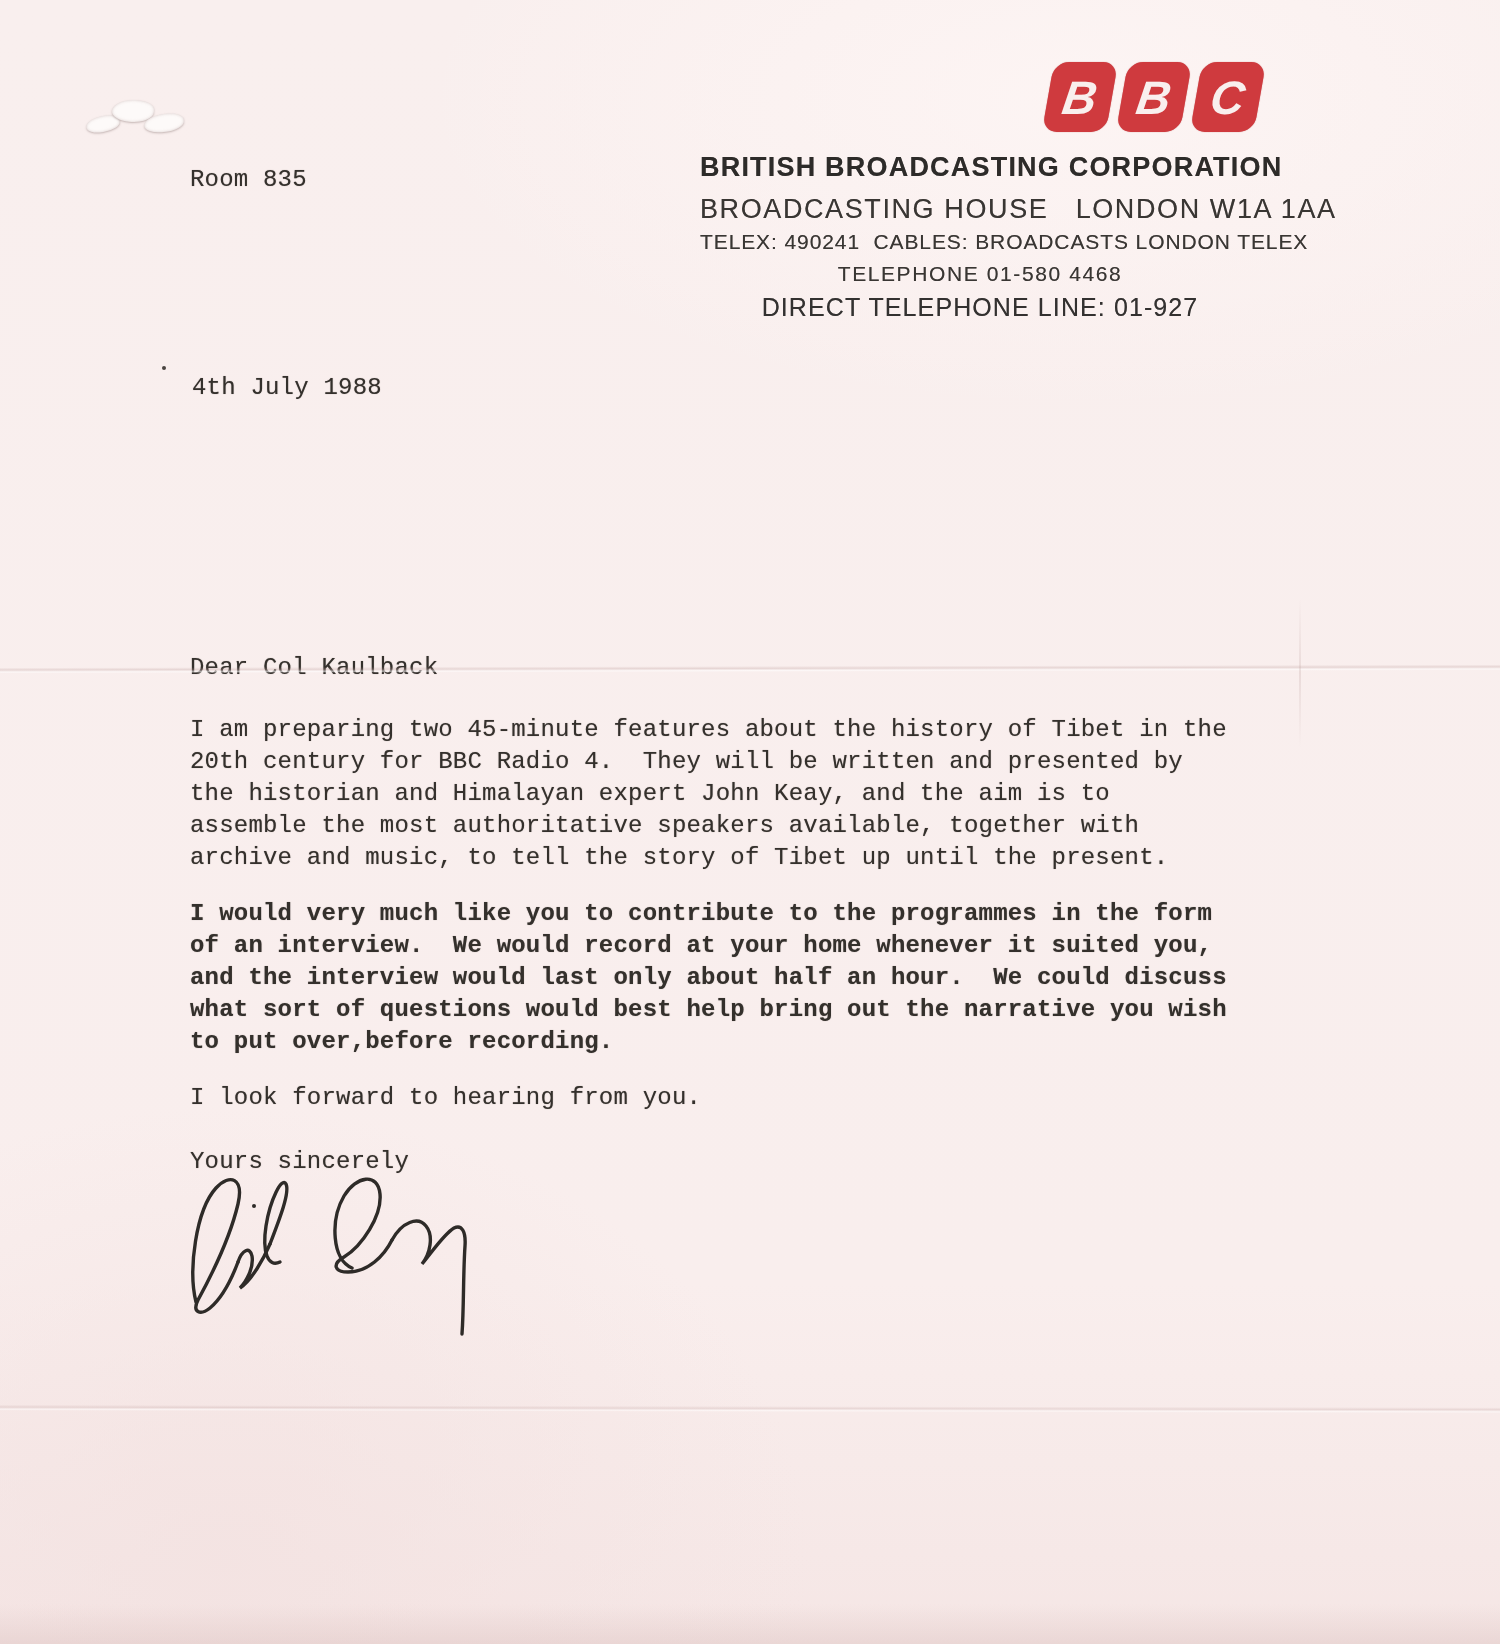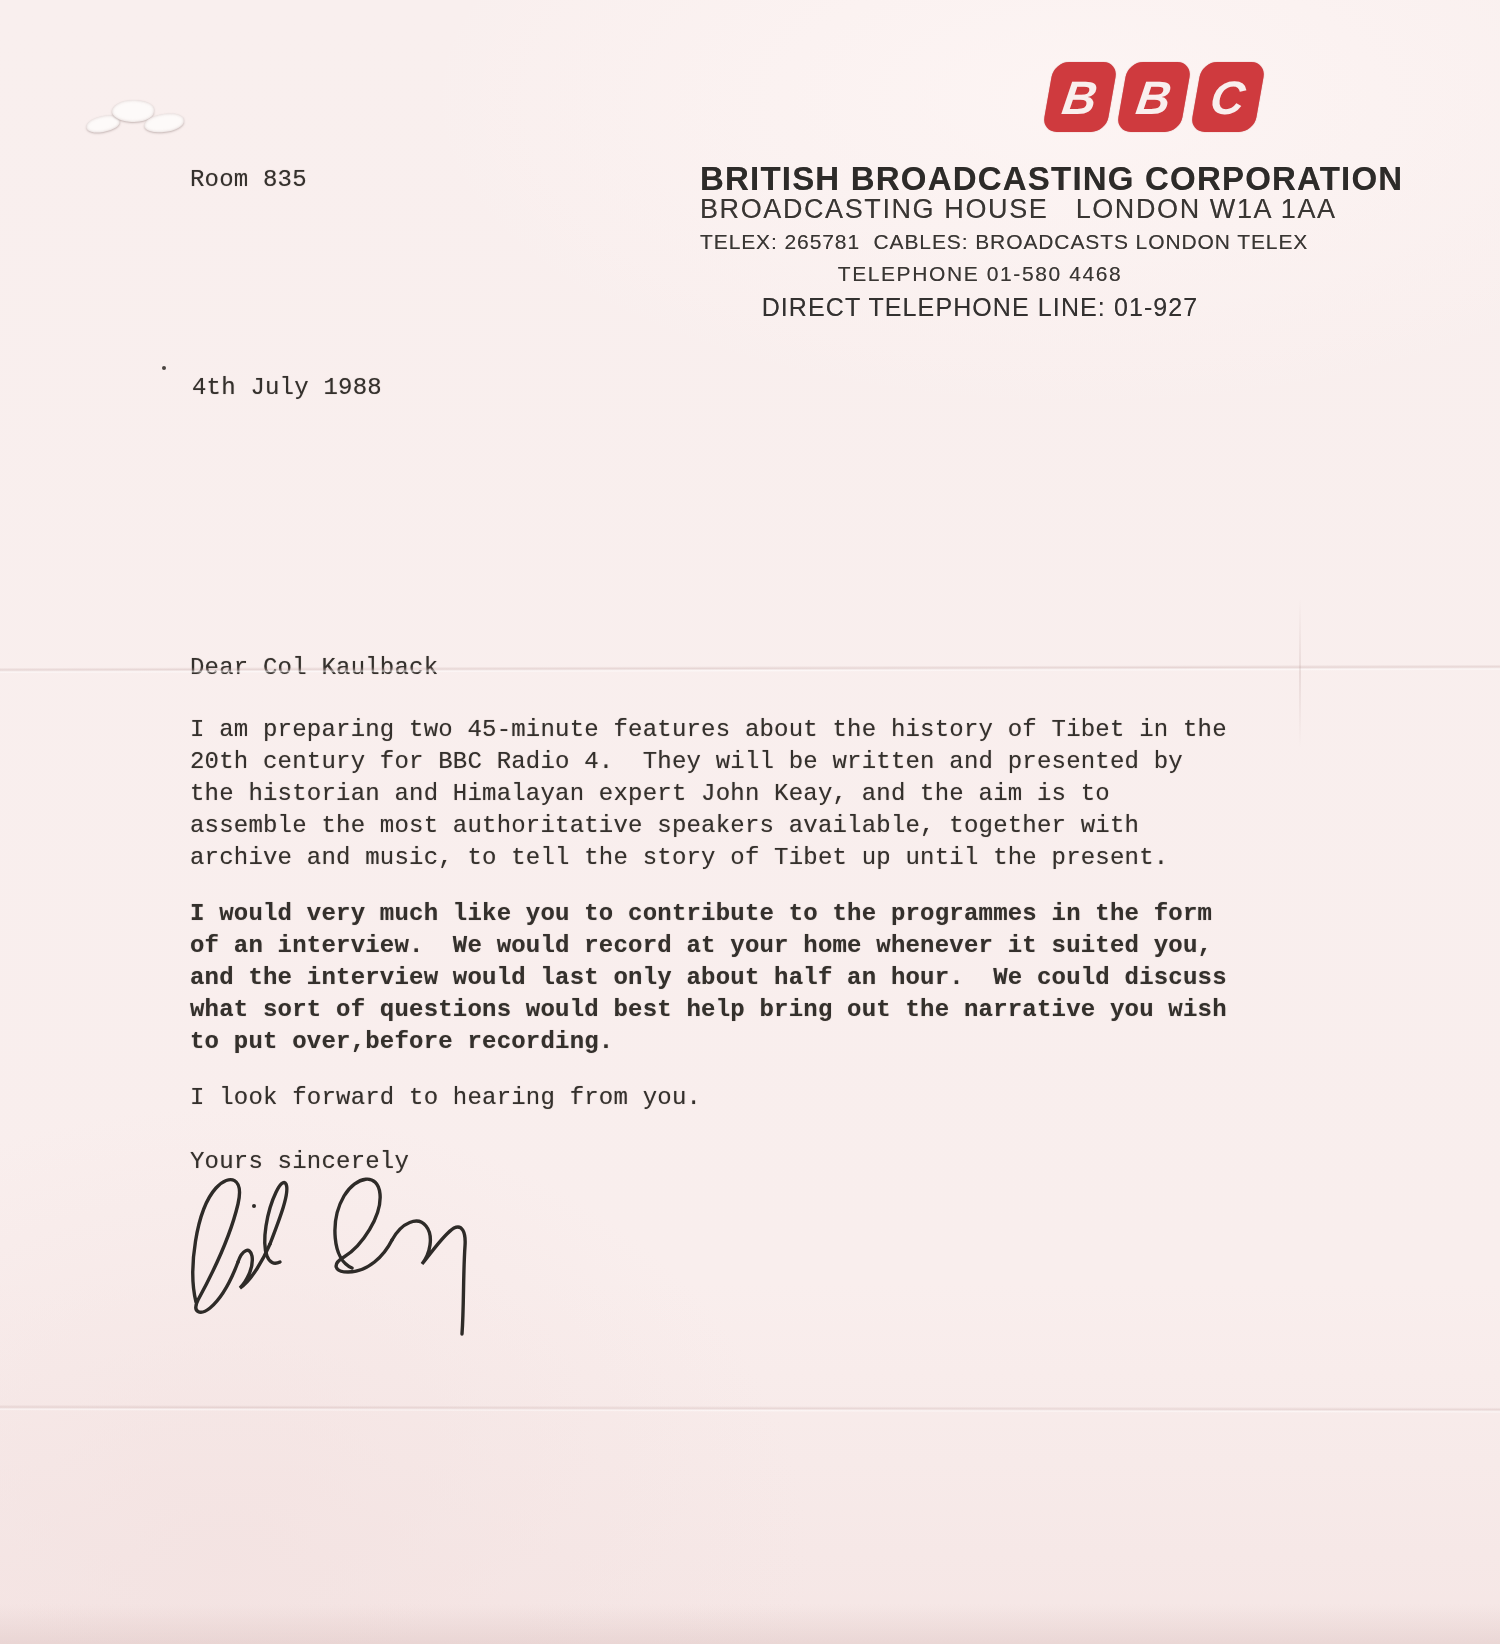--- a/index.html
+++ b/index.html
@@ -16,21 +16,21 @@
   .tw{
     position:absolute;
     font-family:"Liberation Mono","DejaVu Sans Mono",monospace;
     font-size:24px;line-height:32px;letter-spacing:.2px;
     color:#34302c;white-space:pre-wrap;
     text-shadow:0 0 1px rgba(60,50,45,.45);
   }
   
   .lh{position:absolute;left:700px;width:560px;text-align:center;color:#2d2b29;white-space:pre;
       text-shadow:0 0 .5px rgba(40,38,36,.5);}
-  .lh-org{top:160px;font-weight:700;font-size:33px;letter-spacing:1.2px;}
+  .lh-org{top:152px;font-weight:700;font-size:27px;letter-spacing:1.2px;}
   .lh-addr{top:194px;font-size:27px;letter-spacing:1.6px;color:#393633;}
   .lh-telex{top:230px;font-size:21px;letter-spacing:.9px;color:#393633;}
   .lh-phone{top:262px;font-size:21px;letter-spacing:1.6px;color:#393633;}
   .lh-direct{top:293px;font-size:25px;letter-spacing:1.1px;color:#333130;}
   
   .logo{position:absolute;left:1048px;top:62px;display:flex;gap:10px;}
   .logo .box{
     width:64px;height:70px;background:#cf3a3e;border-radius:15px;
     transform:skewX(-10deg);
     display:flex;align-items:center;justify-content:center;
@@ -78,21 +78,21 @@
     <div class="box">
         <span>B</span>
       </div>
     <div class="box">
         <span>C</span>
       </div>
   </div>
 
   <div class="lh lh-org">BRITISH BROADCASTING CORPORATION</div>
   <div class="lh lh-addr">BROADCASTING HOUSE   LONDON W1A 1AA</div>
-  <div class="lh lh-telex">TELEX: 265781  CABLES: BROADCASTS LONDON TELEX</div>
+  <div class="lh lh-telex">TELEX: 490241  CABLES: BROADCASTS LONDON TELEX</div>
   <div class="lh lh-phone">TELEPHONE 01-580 4468</div>
   <div class="lh lh-direct">DIRECT TELEPHONE LINE: 01-927</div>
 
   <div class="tw" style="left:190px;top:164px;">Room 835</div>
 
   <span class="predot"></span>
   <div class="tw" style="left:192px;top:372px;">4th July 1988</div>
 
 
   <div class="tw" style="left:190px;top:652px;">Dear Col Kaulback</div>

